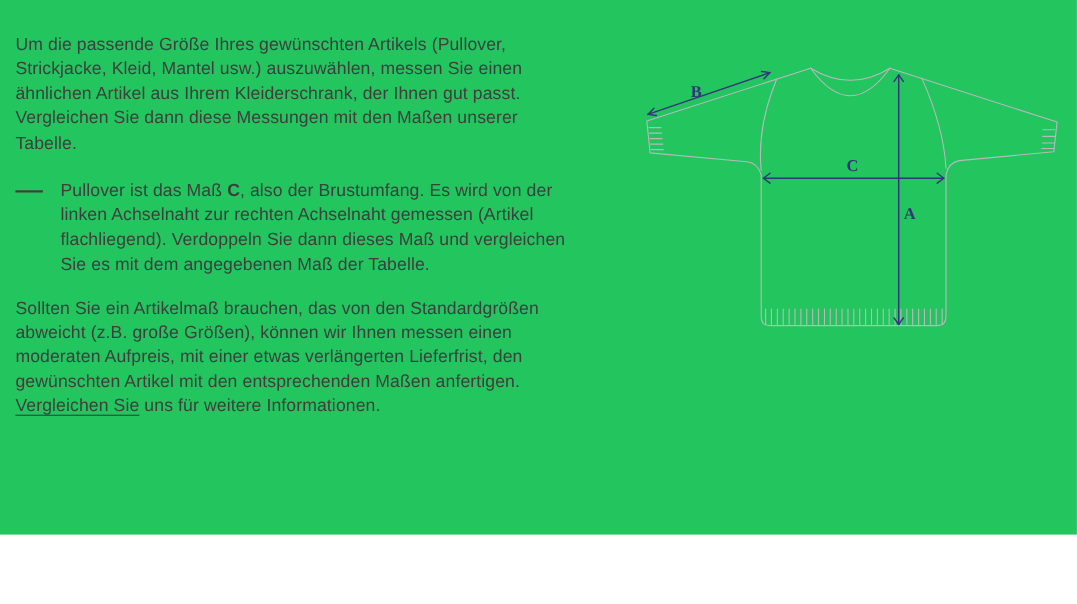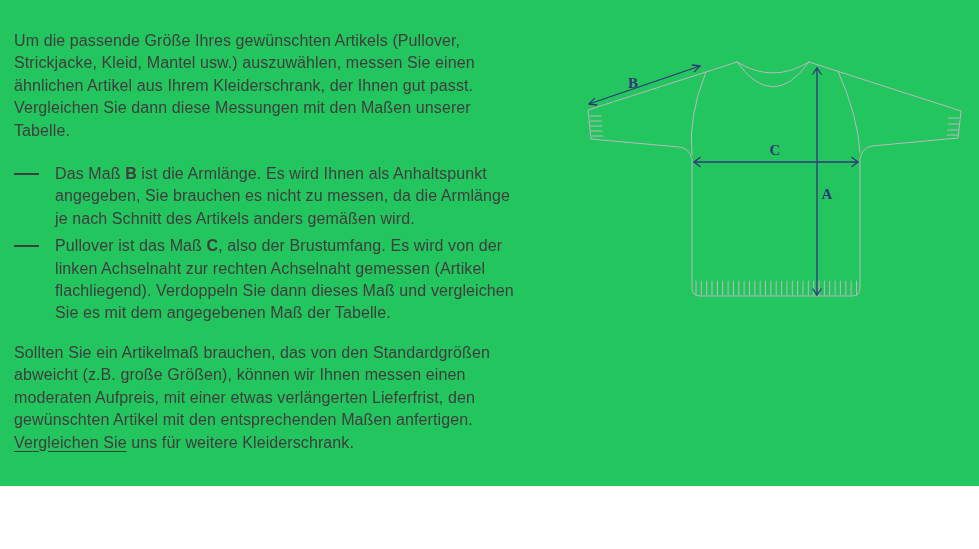--- a/index.html
+++ b/index.html
@@ -83,30 +83,26 @@
 
 <div class="page">
 
   <div class="text-col">
 
     <p class="intro">Um die passende Größe Ihres gewünschten Artikels (Pullover, Strickjacke, Kleid, Mantel usw.) auszuwählen, messen Sie einen ähnlichen Artikel aus Ihrem Kleiderschrank, der Ihnen gut passt. Vergleichen Sie dann diese Messungen mit den Maßen unserer Tabelle.</p>
 
     <ul class="measures">
       <li>
         <span class="dash"></span>
-        <span>Das Maß </span><b>B</b><span> ist die Armlänge. Es wird Ihnen als Anhaltspunkt angegeben, Sie brauchen es nicht zu messen, da die Armlänge je nach Schnitt des Artikels anders gemäßen wird.</span>
-      </li>
-      <li>
-        <span class="dash"></span>
         <span>Pullover ist das Maß </span><b>C</b><span>, also der Brustumfang. Es wird von der linken Achselnaht zur rechten Achselnaht gemessen (Artikel flachliegend). Verdoppeln Sie dann dieses Maß und vergleichen Sie es mit dem angegebenen Maß der Tabelle.</span>
       </li>
     </ul>
 
     <p class="custom">
-      <span>Sollten Sie ein Artikelmaß brauchen, das von den Standardgrößen abweicht (z.B. große Größen), können wir Ihnen messen einen moderaten Aufpreis, mit einer etwas verlängerten Lieferfrist, den gewünschten Artikel mit den entsprechenden Maßen anfertigen. </span><a class="contact-link">Vergleichen Sie</a><span> uns für weitere Kleiderschrank.</span>
+      <span>Sollten Sie ein Artikelmaß brauchen, das von den Standardgrößen abweicht (z.B. große Größen), können wir Ihnen messen einen moderaten Aufpreis, mit einer etwas verlängerten Lieferfrist, den gewünschten Artikel mit den entsprechenden Maßen anfertigen. </span><a class="contact-link">Vergleichen Sie</a><span> uns für weitere Informationen.</span>
     </p>
 
   </div>
 
   <div class="diagram">
     <svg width="404" height="290" viewBox="0 0 404 290">
 
       <g stroke="#b9b9bd" stroke-width="1" fill="none" stroke-linejoin="round" stroke-linecap="round">
         <path d="M 162,42 L 13,90 L 16,119 L 104,127 Q 114,128 117,139 L 117,268 Q 117,276 125,276 L 277,276 Q 285,276 285,268 L 285,139 Q 287,128 297,126 L 383,118 L 386,91 L 234,42"></path>
         <path d="M 162,42 Q 198,92 234,42"></path>

